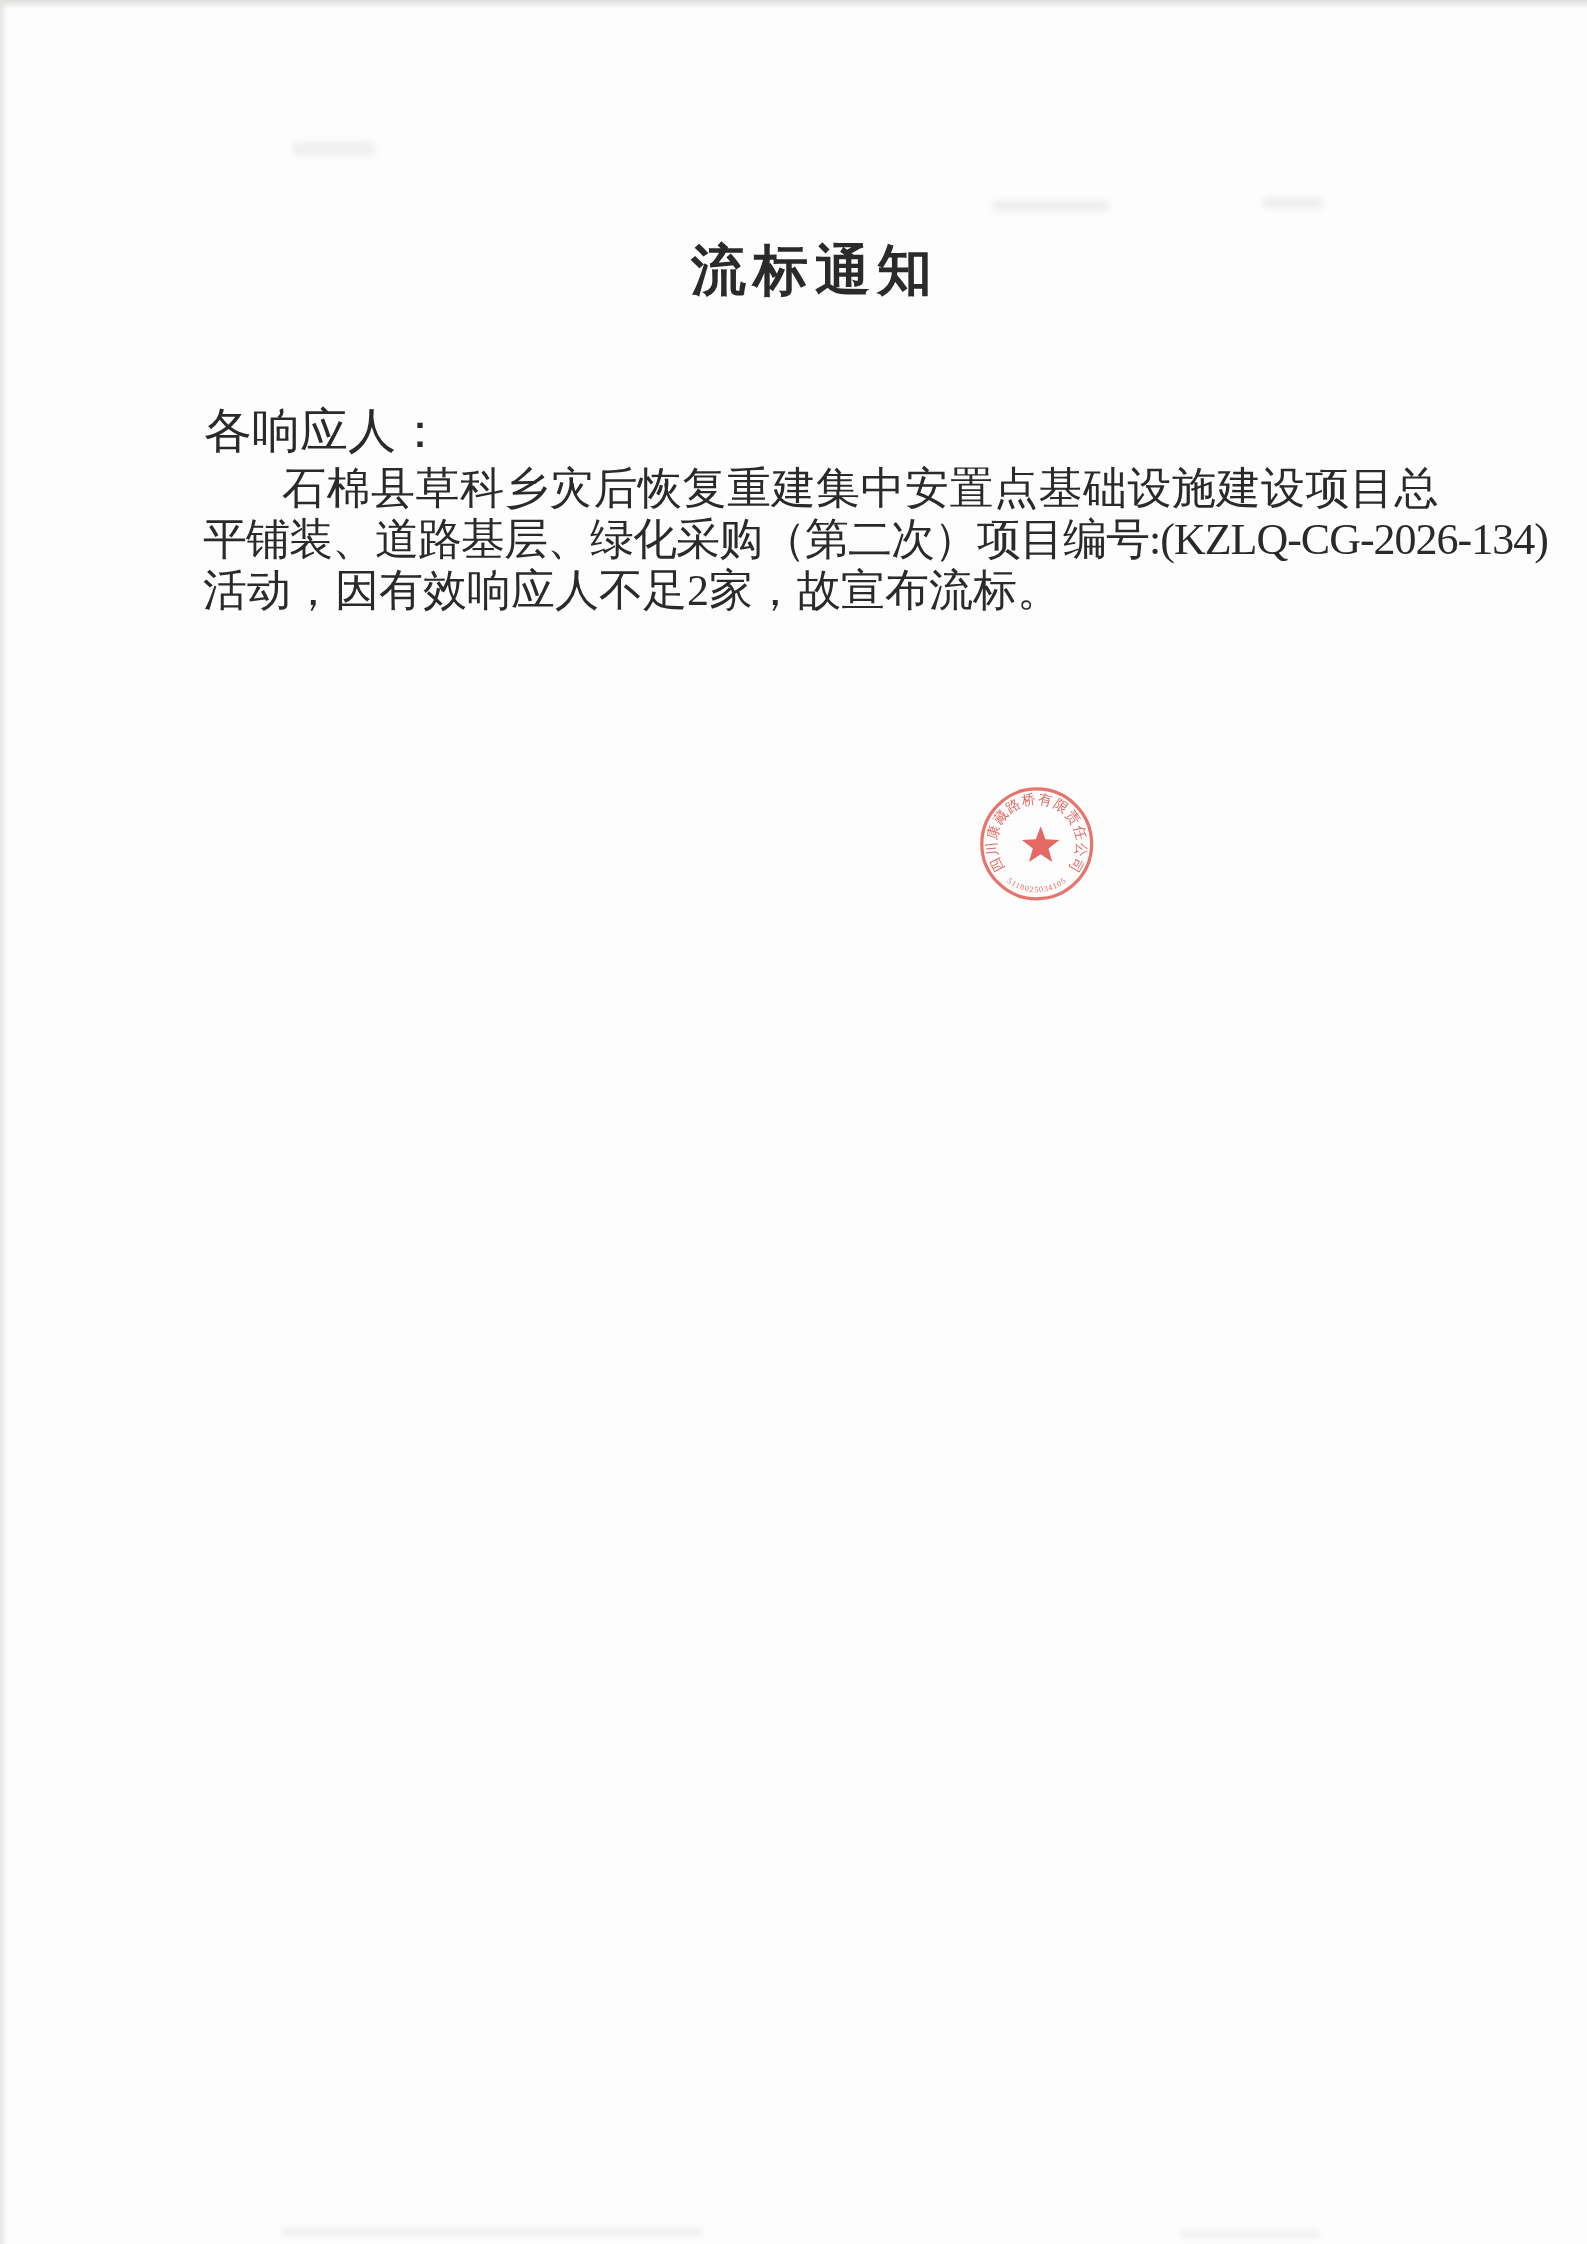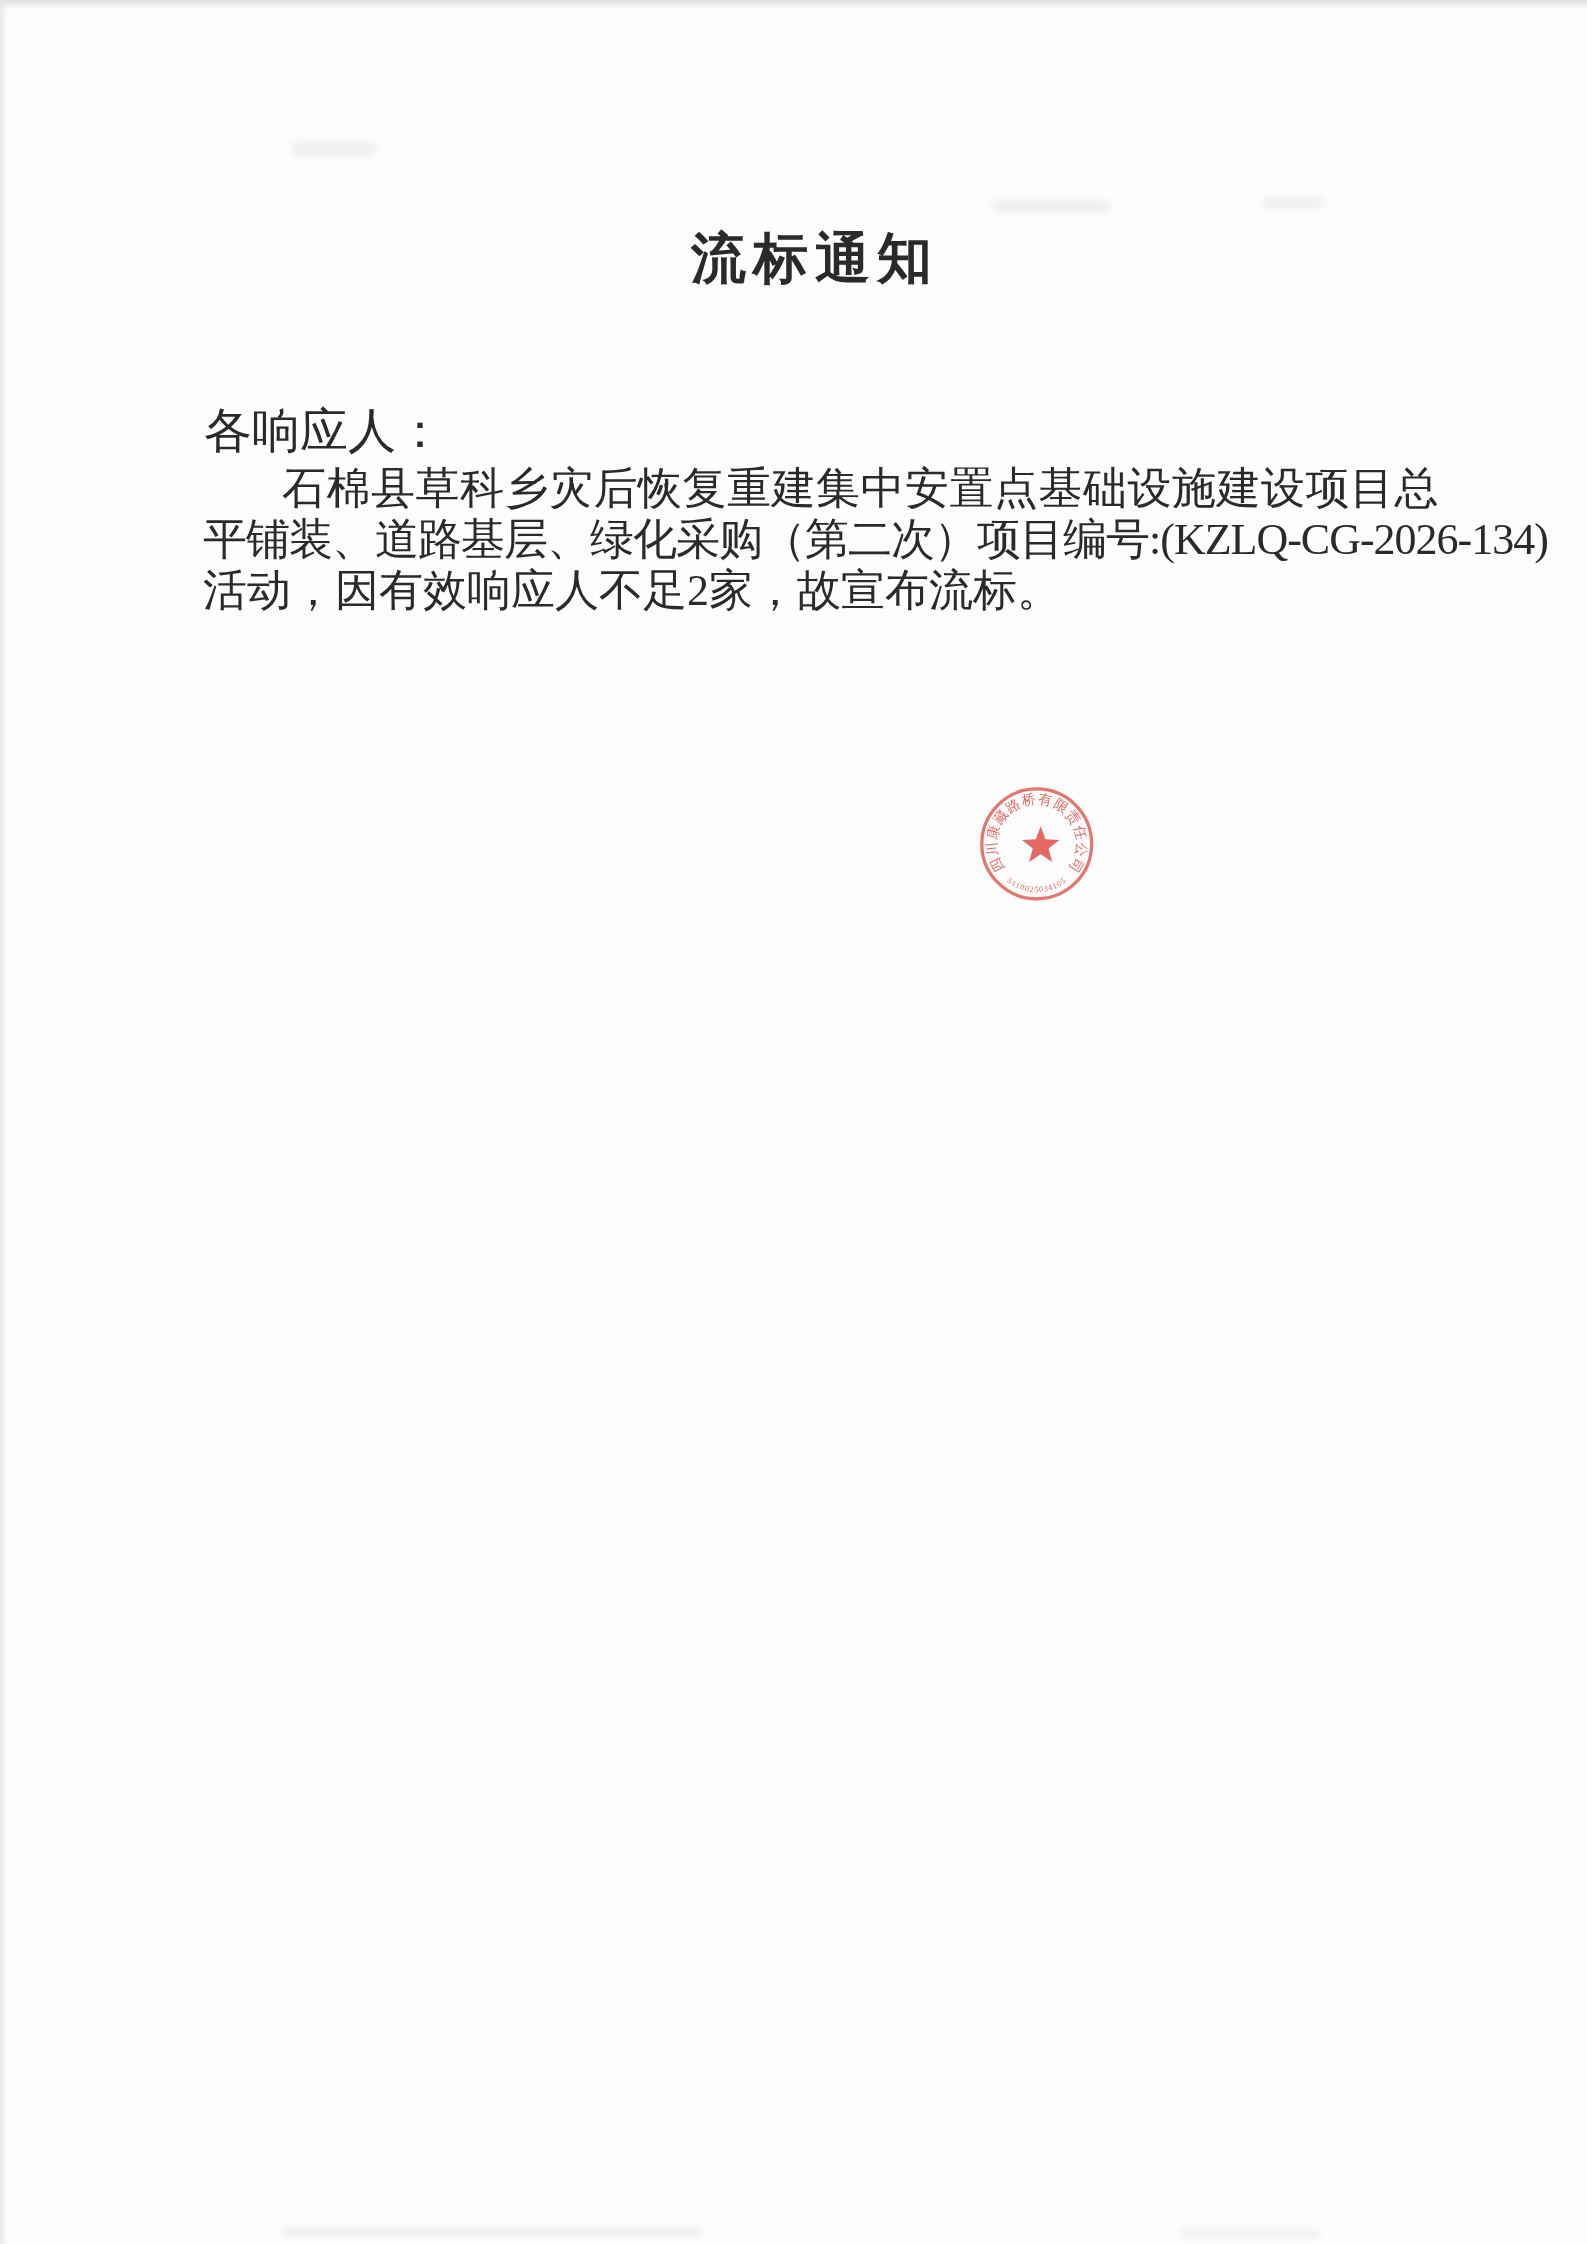--- a/index.html
+++ b/index.html
@@ -25,21 +25,21 @@
     position:absolute; background:rgba(120,120,120,0.10);
     filter:blur(3px); border-radius:6px;
   }
   .s1 { left:292px; top:142px; width:84px;  height:14px; }
   .s2 { left:992px; top:200px; width:118px; height:12px; }
   .s3 { left:1262px; top:197px; width:62px; height:12px; }
   .s4 { left:282px; top:2228px; width:420px; height:8px; }
   .s5 { left:1180px; top:2230px; width:140px; height:8px; }
 
   .title {
-    position:absolute; top:222px; left:0; width:100%;
+    position:absolute; top:234px; left:0; width:100%;
     margin:0; padding-left:43px; box-sizing:border-box;
     text-align:center;
     font-size:55px; font-weight:bold; letter-spacing:7px;
     white-space:nowrap;
   }
   .salutation {
     position:absolute; top:399px; left:204px;
     font-size:48px; white-space:nowrap;
   }
   .body-line {

